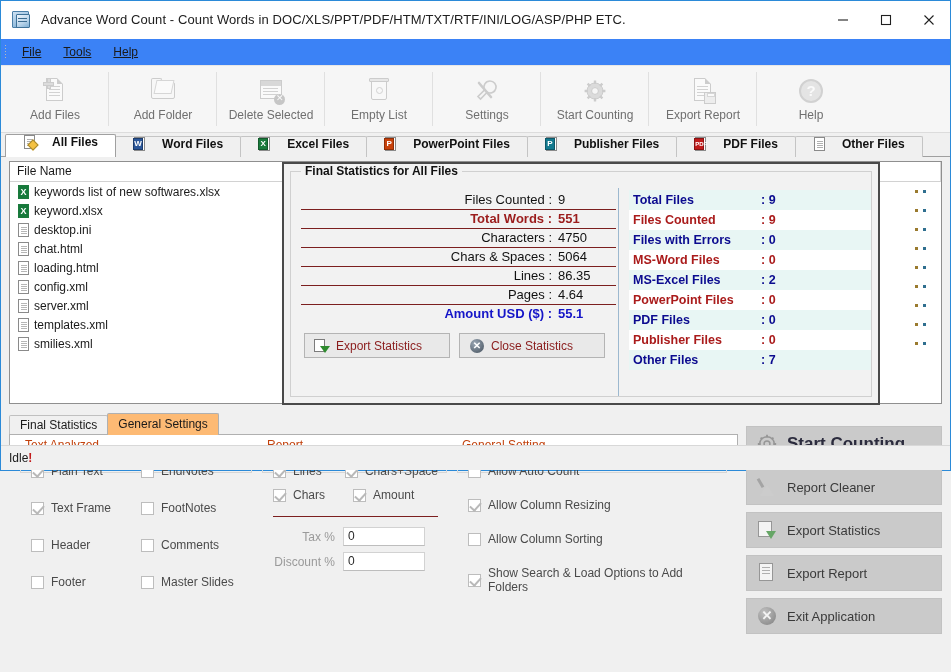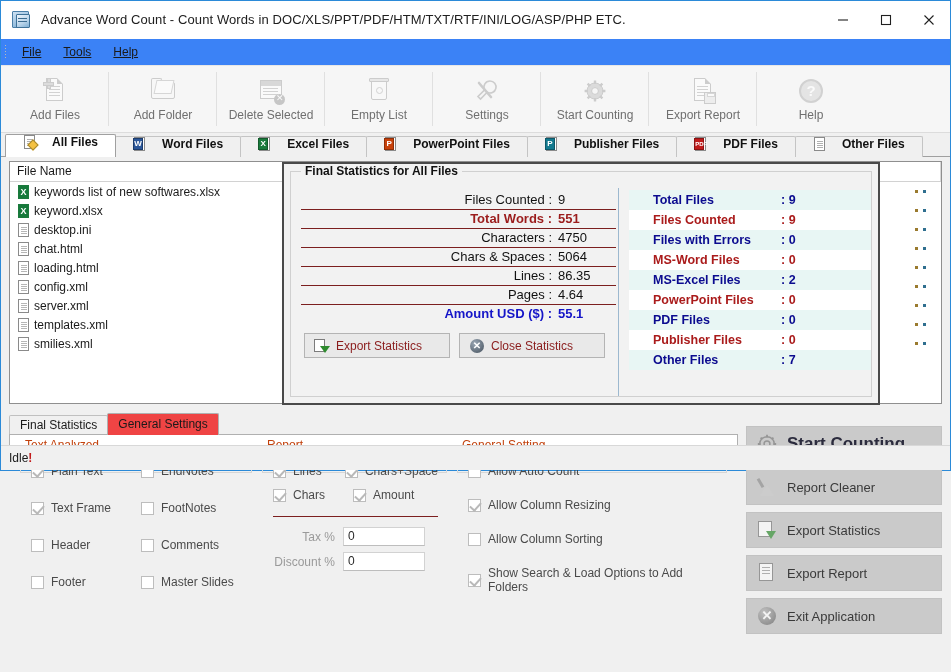--- a/index.html
+++ b/index.html
@@ -120,32 +120,32 @@
     background:#e9e9e9;border:1px solid #b4b4b4;box-sizing:border-box;font-size:12px;color:#8a1c1c;cursor:default;}
   .sbico{width:16px;height:16px;position:relative;flex:none;}
   .sbico.exp:before{content:"";position:absolute;left:0;top:1px;width:11px;height:13px;background:#fff;border:1px solid #7c7c7c;box-sizing:border-box;}
   .sbico.exp:after{content:"";position:absolute;right:0;bottom:1px;width:0;height:0;border-left:5px solid transparent;border-right:5px solid transparent;border-top:7px solid #2e8b2e;}
   .sbico.cls:before{content:"";position:absolute;left:1px;top:1px;width:14px;height:14px;border-radius:50%;
     background:radial-gradient(circle at 35% 30%,#9aa7b4,#44505c);}
   .sbico.cls:after{content:"✕";position:absolute;left:0;right:0;top:0;color:#fff;font-size:10px;font-weight:bold;text-align:center;line-height:16px;}
 
   .statright{flex:1;border-left:1px solid #9cb8cf;margin-left:2px;padding:2px 0 0 10px;}
   .srow{display:flex;align-items:center;height:20px;font-size:12.5px;font-weight:bold;padding-left:4px;}
-  .srow .k{width:128px;white-space:nowrap;margin-left:20px;}
+  .srow .k{width:128px;white-space:nowrap;}
   .srow .v{white-space:nowrap;}
   .srow.blue{color:#0b0b8f;background:#e8f6f4;}
   .srow.red{color:#aa1b1b;background:#ffffff;}
 
   
   .bottom{position:absolute;left:8px;right:212px;top:412px;bottom:32px;}
   .btabs{display:flex;align-items:flex-end;height:22px;position:relative;}
   .btabs:after{content:"";position:absolute;left:0;right:0;bottom:0;height:1px;background:#b0b0b0;}
   .btab{height:20px;padding:0 10px;font-size:12px;color:#1a1a1a;background:#f0f0f0;border:1px solid #c0c0c0;
     border-bottom:none;border-radius:2px 2px 0 0;line-height:19px;margin-right:-1px;cursor:default;box-sizing:border-box;}
-  .btab.active{background:#ef4444;height:22px;line-height:21px;border-color:#b0b0b0;z-index:2;position:relative;}
+  .btab.active{background:#fdba74;height:22px;line-height:21px;border-color:#b0b0b0;z-index:2;position:relative;}
   .bpanel{position:absolute;left:0;right:0;top:21px;bottom:0;background:#fff;border:1px solid #b0b0b0;box-sizing:border-box;
     display:flex;gap:10px;padding:10px;}
   .grp{border:1px solid #d6d6d6;box-sizing:border-box;position:relative;padding:18px 8px 8px 10px;}
   .grp-t{position:absolute;left:0;top:-8px;background:#fff;padding:0 4px;font-size:12px;color:#c2410c;}
   .g-text{width:232px;}
   .g-rep{width:185px;}
   .g-gen{flex:1;}
   .cbrow{display:flex;}
   .cb{display:flex;align-items:center;gap:7px;font-size:12px;color:#4a4a4a;cursor:default;margin-bottom:11px;}
   .box{width:13px;height:13px;border:1px solid #bdbdbd;background:#fff;box-sizing:border-box;position:relative;flex:none;}

